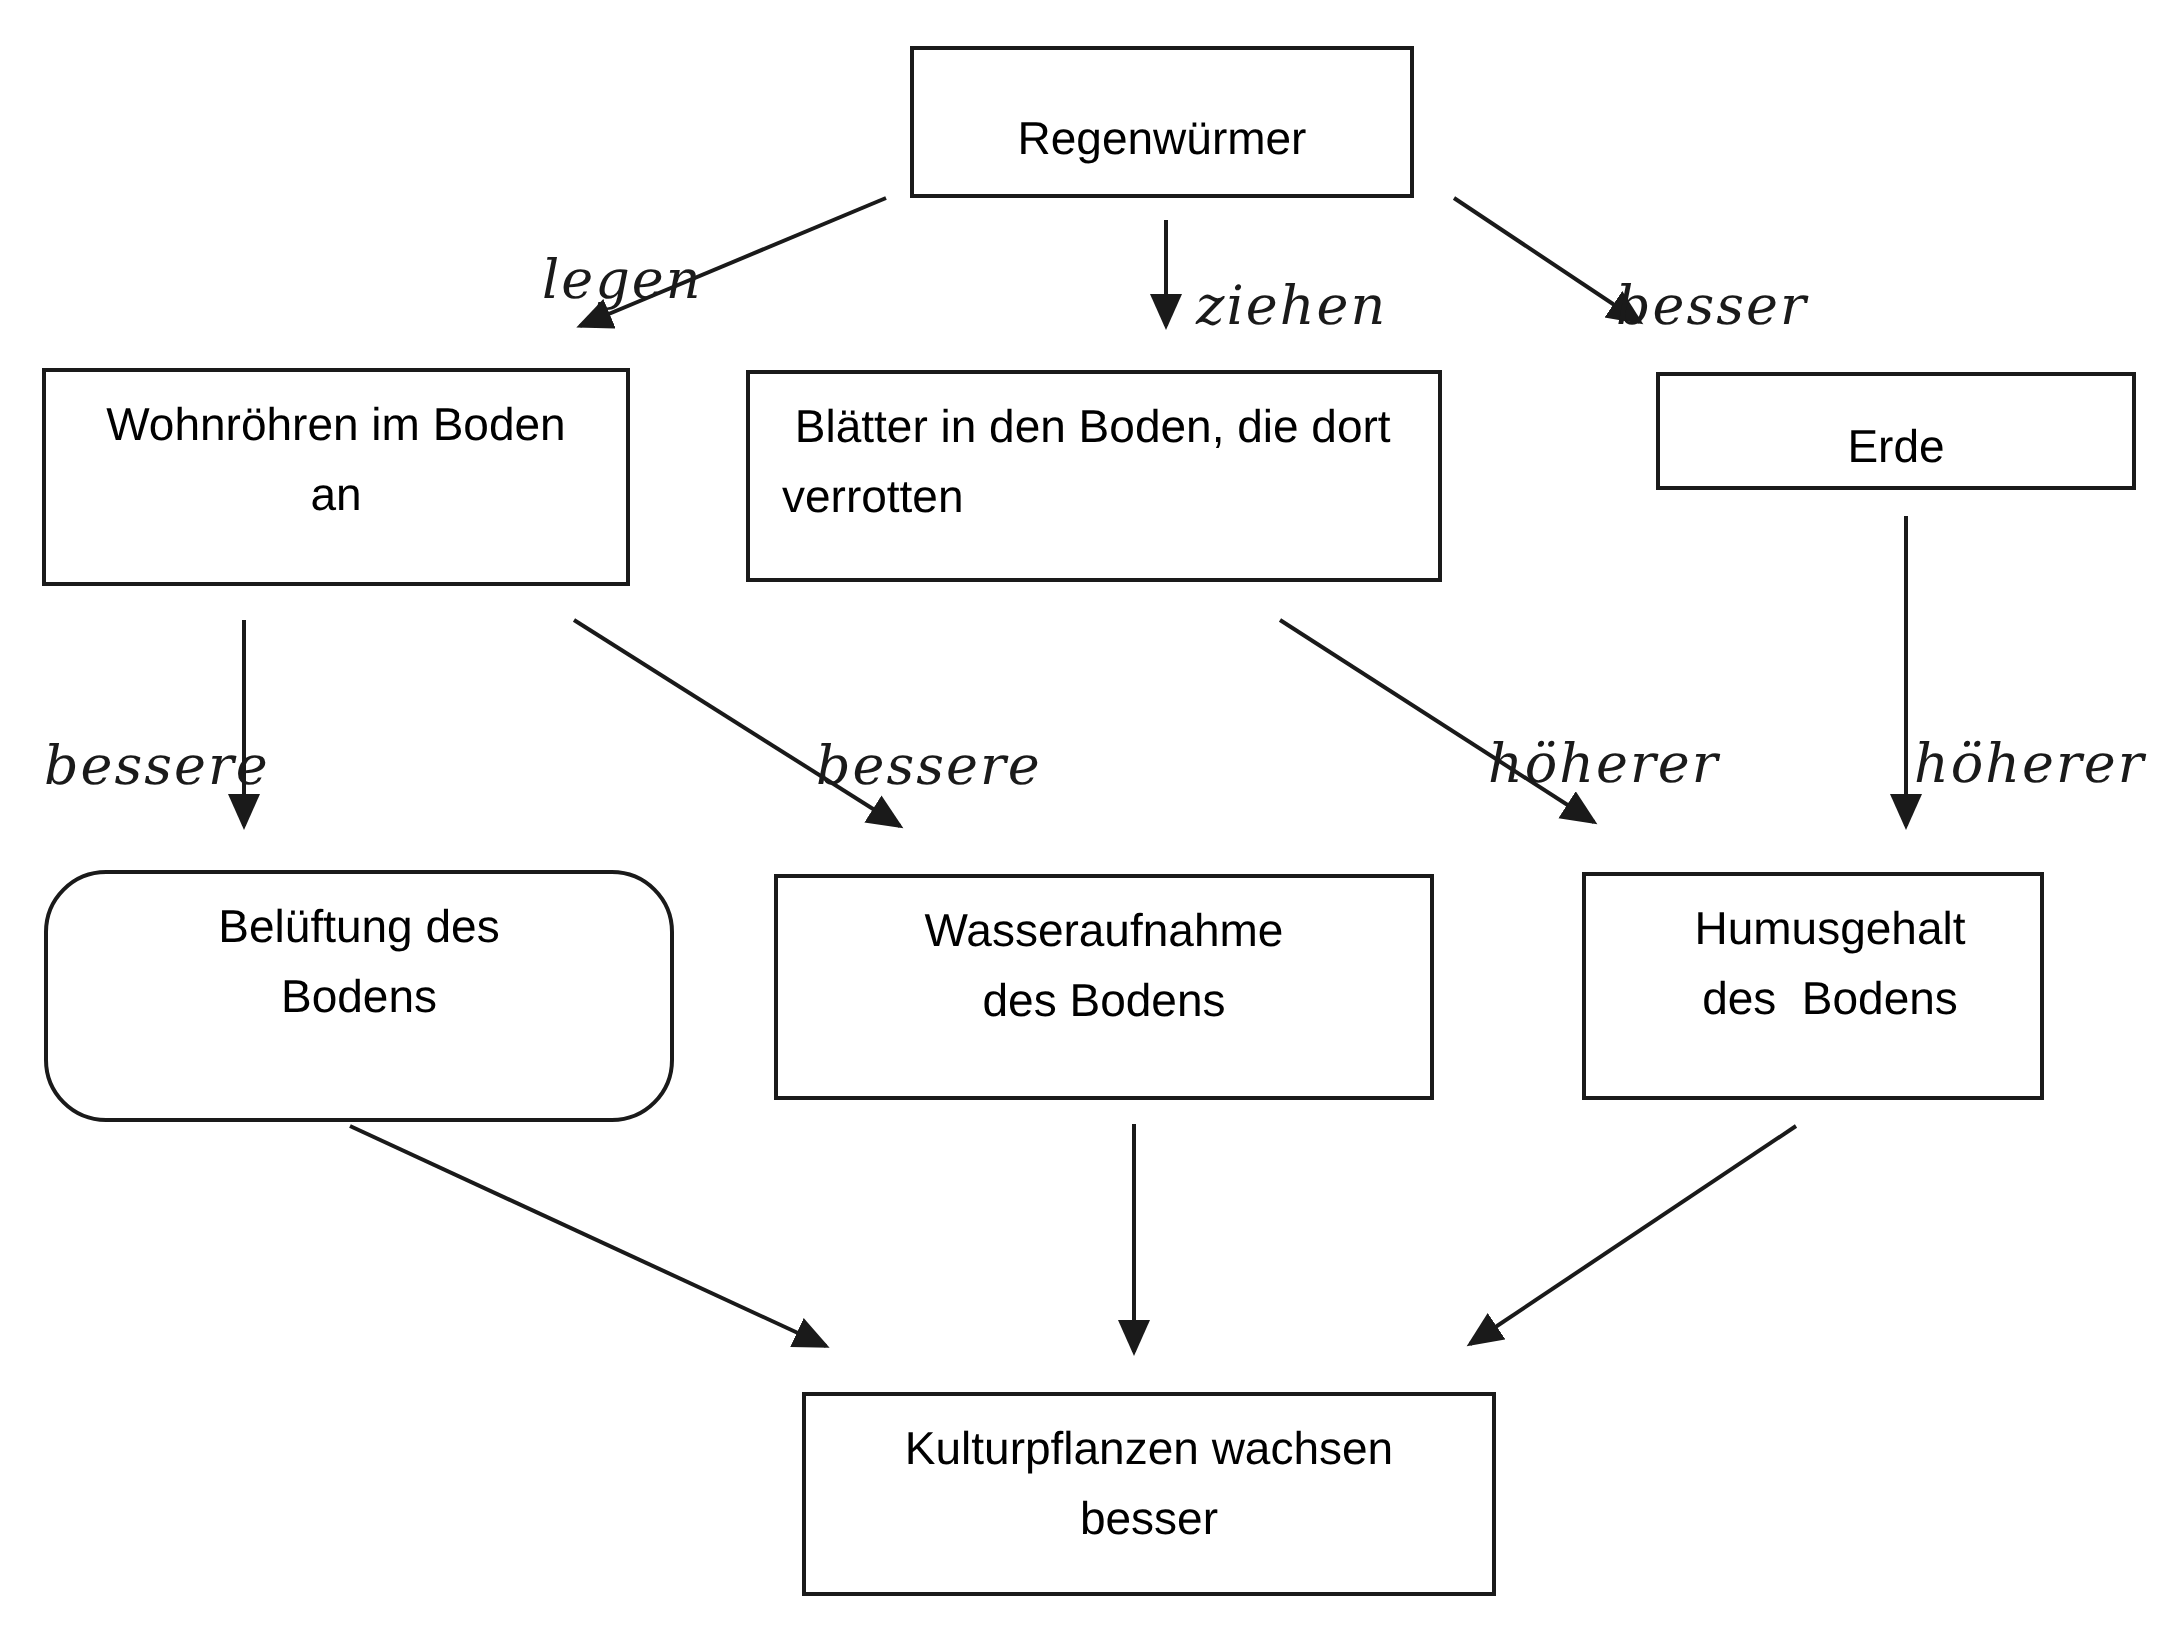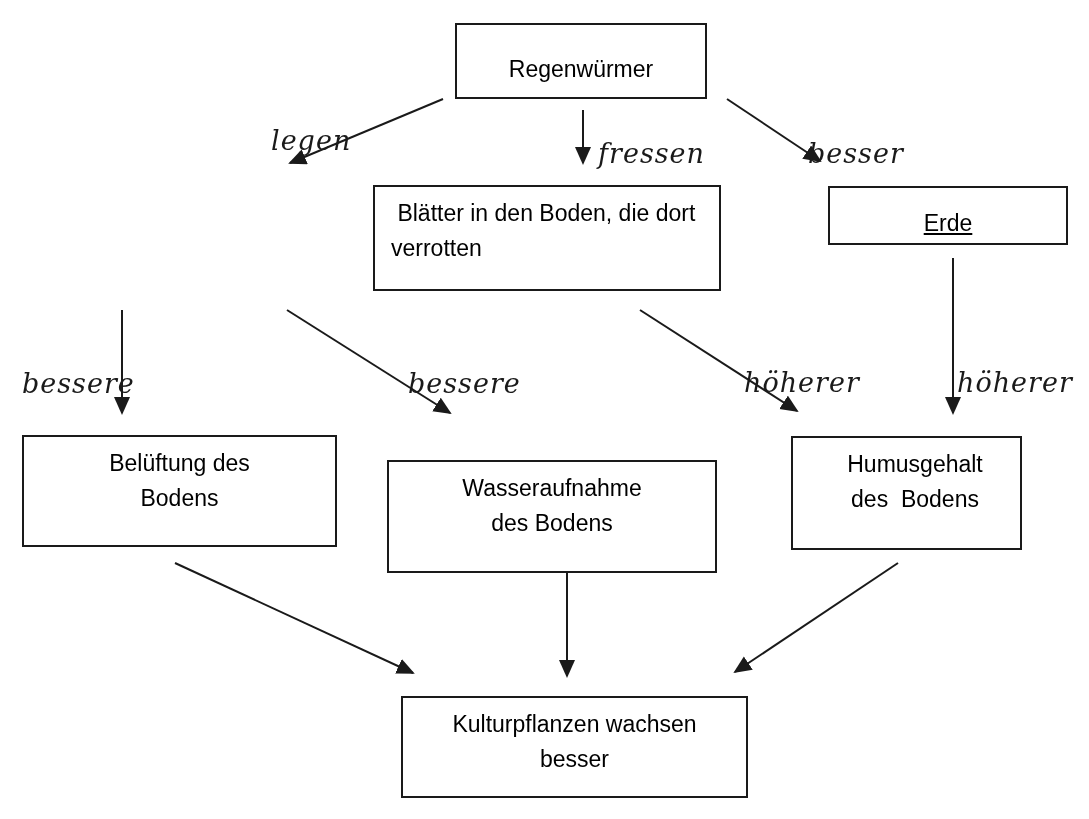--- a/index.html
+++ b/index.html
@@ -78,41 +78,43 @@
     <line x1="287" y1="310" x2="450" y2="413" marker-end="url(#arrowhead)"></line>
     <line x1="640" y1="310" x2="797" y2="411" marker-end="url(#arrowhead)"></line>
     <line x1="953" y1="258" x2="953" y2="413" marker-end="url(#arrowhead)"></line>
     <line x1="175" y1="563" x2="413" y2="673" marker-end="url(#arrowhead)"></line>
     <line x1="567" y1="562" x2="567" y2="676" marker-end="url(#arrowhead)"></line>
     <line x1="898" y1="563" x2="735" y2="672" marker-end="url(#arrowhead)"></line>
   </svg>
 
   <div class="node v-center" style="left:455px; top:23px;  width:252px; height:76px;">Regenwürmer</div>
 
+  <div class="node" style="left:21px;  top:184px; width:294px; height:109px;">Wohnröhren im Boden
+an</div>
 
   <div class="node left-align" style="left:373px; top:185px; width:348px; height:106px;"> Blätter in den Boden, die dort
 verrotten</div>
 
-  <div class="node v-center" style="left:828px; top:186px; width:240px; height:59px;text-decoration:underline;">Erde</div>
+  <div class="node v-center" style="left:828px; top:186px; width:240px; height:59px;">Erde</div>
 
-  <div class="node" style="left:22px;  top:435px; width:315px; height:112px;">Belüftung des
+  <div class="node" style="left:22px;  top:435px; width:315px; height:126px;border-radius:31px;">Belüftung des
 Bodens</div>
 
-  <div class="node" style="left:387px; top:437px; width:330px; height:113px;margin-top:23px;">Wasseraufnahme
+  <div class="node" style="left:387px; top:437px; width:330px; height:113px;">Wasseraufnahme
 des Bodens</div>
 
   <div class="node" style="left:791px; top:436px; width:231px; height:114px;padding-left:17px;">Humusgehalt
 des  Bodens</div>
 
   <div class="node" style="left:401px; top:696px; width:347px; height:102px;">Kulturpflanzen wachsen
 besser</div>
 
   <span class="edge-label" style="left:271px; top:102px;">legen</span>
 
-  <span class="edge-label" style="left:598px; top:115px;">fressen</span>
+  <span class="edge-label" style="left:598px; top:115px;">ziehen</span>
 
   <span class="edge-label" style="left:808px; top:115px;">besser</span>
 
   <span class="edge-label" style="left:22px;  top:345px;">bessere</span>
 
   <span class="edge-label" style="left:408px; top:345px;">bessere</span>
 
   <span class="edge-label" style="left:744px; top:344px;">höherer</span>
 
   <span class="edge-label" style="left:957px; top:344px;">höherer</span>

